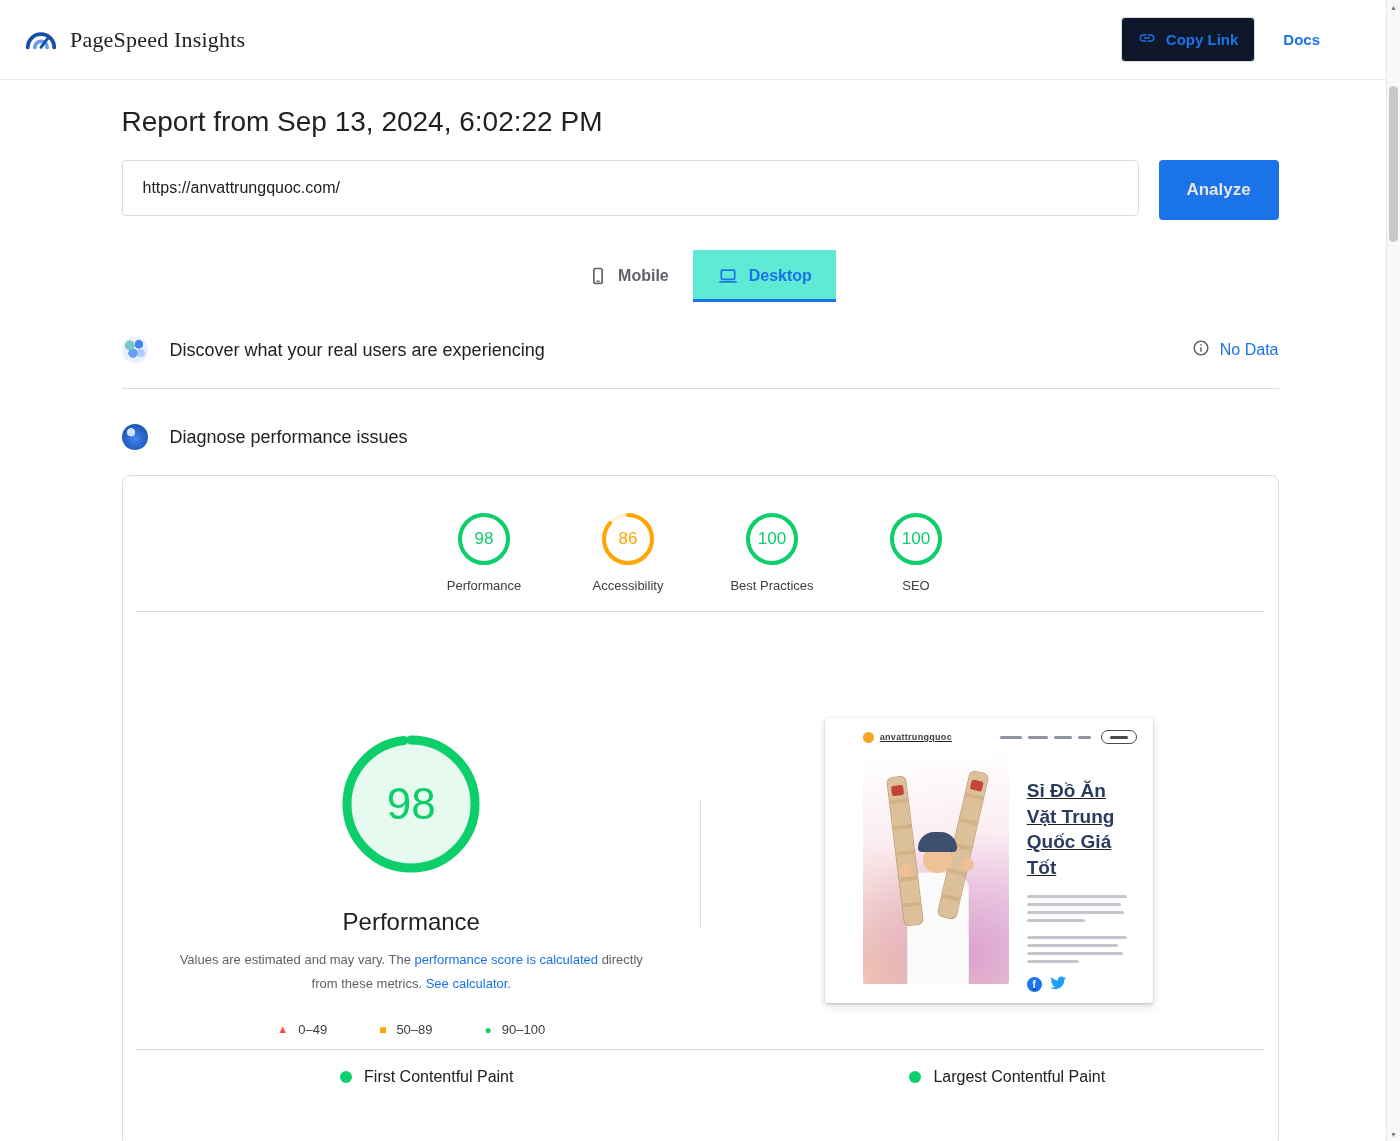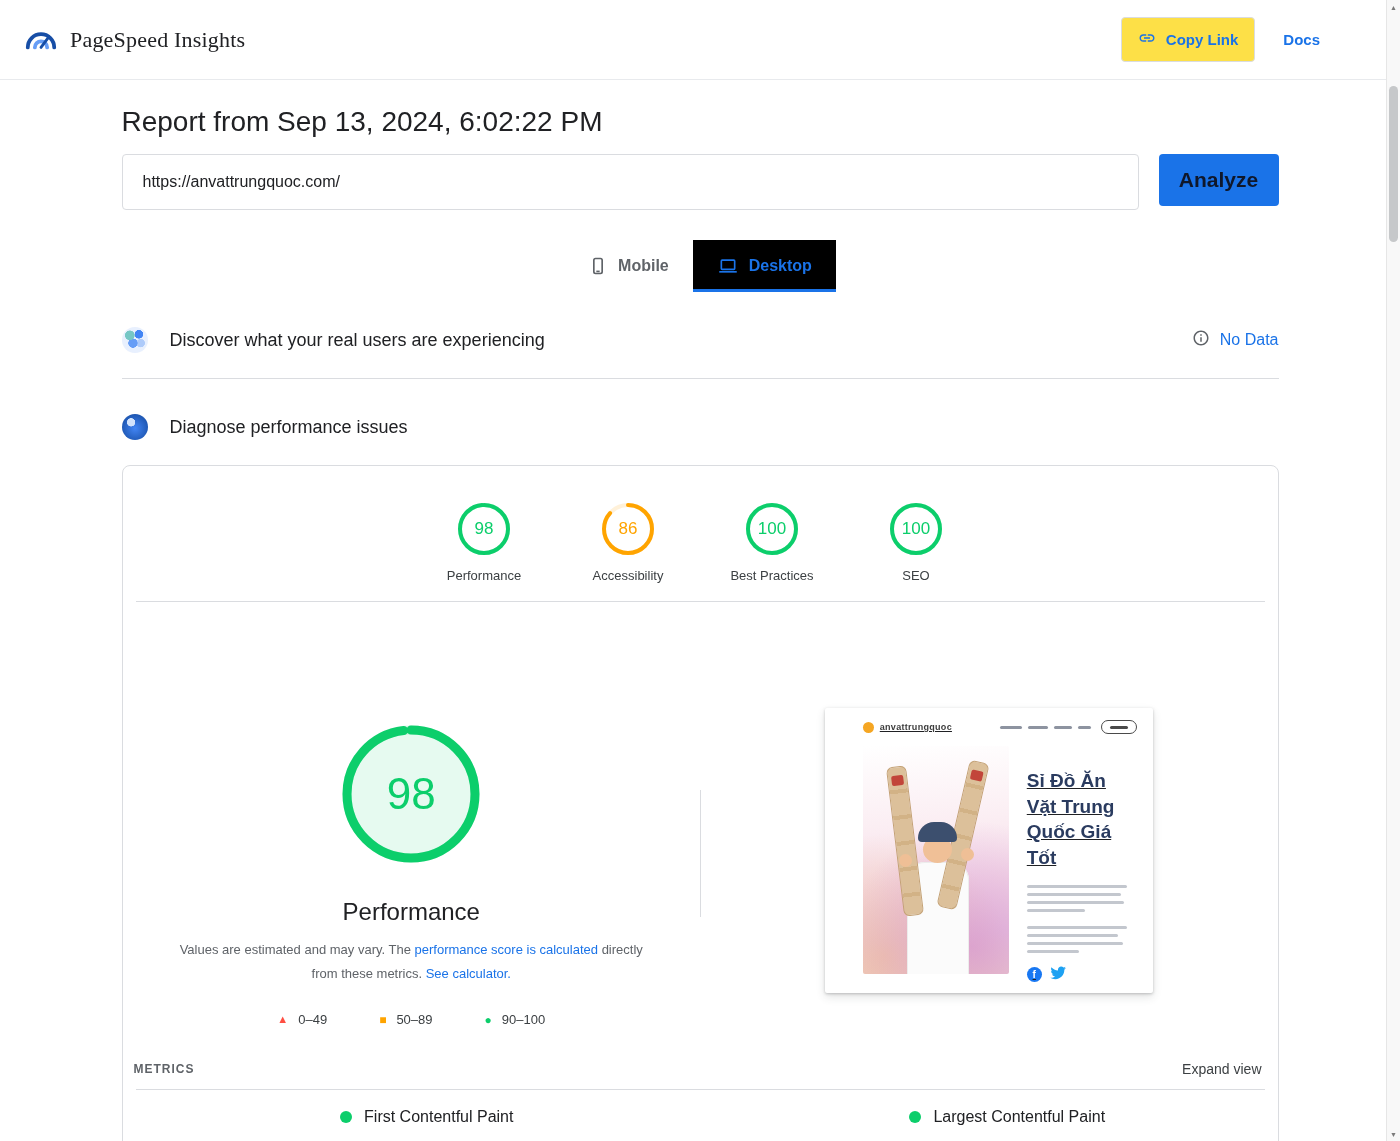--- a/index.html
+++ b/index.html
@@ -8,39 +8,39 @@
     font-family:"Liberation Sans","DejaVu Sans",sans-serif; color:#202124; }
   body { position:relative; }
 
   
   .topbar { height:80px; display:flex; align-items:center; padding:0 80px 0 24px;
     border-bottom:1px solid #e8eaed; background:#fff; }
   .logo-group { display:flex; align-items:center; gap:12px; }
   .app-title { font-size:22px; font-weight:400; color:#202124; letter-spacing:.2px;font-family:Liberation Serif, serif; }
   .topbar-actions { margin-left:auto; display:flex; align-items:center; gap:28px; }
   .copy-link-btn { display:flex; align-items:center; gap:10px; border:1px solid #dadce0;
-    border-radius:4px; background:#fde047; color:var(--accent); font-size:15px; font-weight:700;
+    border-radius:4px; background:#0f172a; color:var(--accent); font-size:15px; font-weight:700;
     padding:11px 16px; cursor:pointer; font-family:inherit; }
   .docs-link { color:var(--accent); font-size:15px; font-weight:700; text-decoration:none; cursor:pointer; }
 
   
   .container { width:1157px; margin:0 auto; padding-top:26px; }
-  .report-title { font-size:28px; font-weight:400; color:#202124; margin-bottom:16px; }
+  .report-title { font-size:28px; font-weight:400; color:#202124; margin-bottom:22px; }
 
   .url-row { display:flex; gap:20px; }
   .url-input { flex:1; height:56px; border:1px solid #dadce0; border-radius:4px;
     padding:0 20px; font-size:16px; color:#202124; font-family:inherit; outline:none; }
-  .analyze-btn { width:120px; height:52px; background:var(--accent); color:#0f172a; border:none;
-    border-radius:4px; font-size:21px; font-weight:700; cursor:pointer; font-family:inherit; }
+  .analyze-btn { width:120px; height:60px; background:var(--accent); color:#e5e5e5; border:none;
+    border-radius:4px; font-size:17px; font-weight:700; cursor:pointer; font-family:inherit; }
 
   
   .tabs { display:flex; justify-content:center; margin-top:30px; }
   .tab { display:flex; align-items:center; gap:10px; padding:16px 24px 13px;
     font-size:16px; font-weight:700; color:#5f6368; border-bottom:3px solid transparent; cursor:pointer; }
-  .tab.selected { color:var(--accent); border-bottom-color:var(--accent); background:#000000; }
+  .tab.selected { color:var(--accent); border-bottom-color:var(--accent); background:#5eead4; }
   .tab svg { display:block; }
 
   
   .section-row { display:flex; align-items:center; gap:22px; margin-top:26px; min-height:44px; }
   .section-title { font-size:18px; color:#202124; }
   .no-data { margin-left:auto; display:flex; align-items:center; gap:10px;
     color:var(--accent); font-size:16px; cursor:pointer; }
   .round-icon { width:26px; height:26px; border-radius:50%; flex:none; }
   .field-icon { background:
       radial-gradient(circle at 30% 32%, #76c7c5 0 18%, transparent 20%),
@@ -344,24 +344,20 @@
                     <path fill="#1da1f2" d="M24 2.6c-.9.4-1.8.6-2.8.8 1-.6 1.8-1.6 2.1-2.7-.9.6-2 1-3.1 1.2C19.3.9 18.1.3 16.7.3c-2.6 0-4.8 2.1-4.8 4.8 0 .4 0 .7.1 1.1C8.1 6 4.6 4.1 2.2 1.2c-.4.7-.6 1.6-.6 2.4 0 1.7.8 3.1 2.1 4-.8 0-1.5-.2-2.2-.6v.1c0 2.3 1.6 4.2 3.8 4.7-.4.1-.8.2-1.3.2-.3 0-.6 0-.9-.1.6 1.9 2.4 3.3 4.5 3.3-1.6 1.3-3.7 2-6 2-.4 0-.8 0-1.2-.1 2.1 1.4 4.7 2.2 7.4 2.2 8.9 0 13.7-7.3 13.7-13.7v-.6c1-.7 1.8-1.5 2.5-2.4z"></path>
                   </svg>
                 </span>
               </div>
             </div>
           </div>
         </div>
       </div>
     </div>
 
-    <div class="metrics-header">
-      <span class="metrics-heading">METRICS</span>
-      <span class="expand-view">Expand view</span>
-    </div>
     <div class="metrics-divider"></div>
 
     <div class="metrics-list">
       <div class="metric-item">
         <span class="metric-dot"></span>
         <span class="metric-name">First Contentful Paint</span>
       </div>
       <div class="metric-item right">
         <span class="metric-dot"></span>
         <span class="metric-name">Largest Contentful Paint</span>

